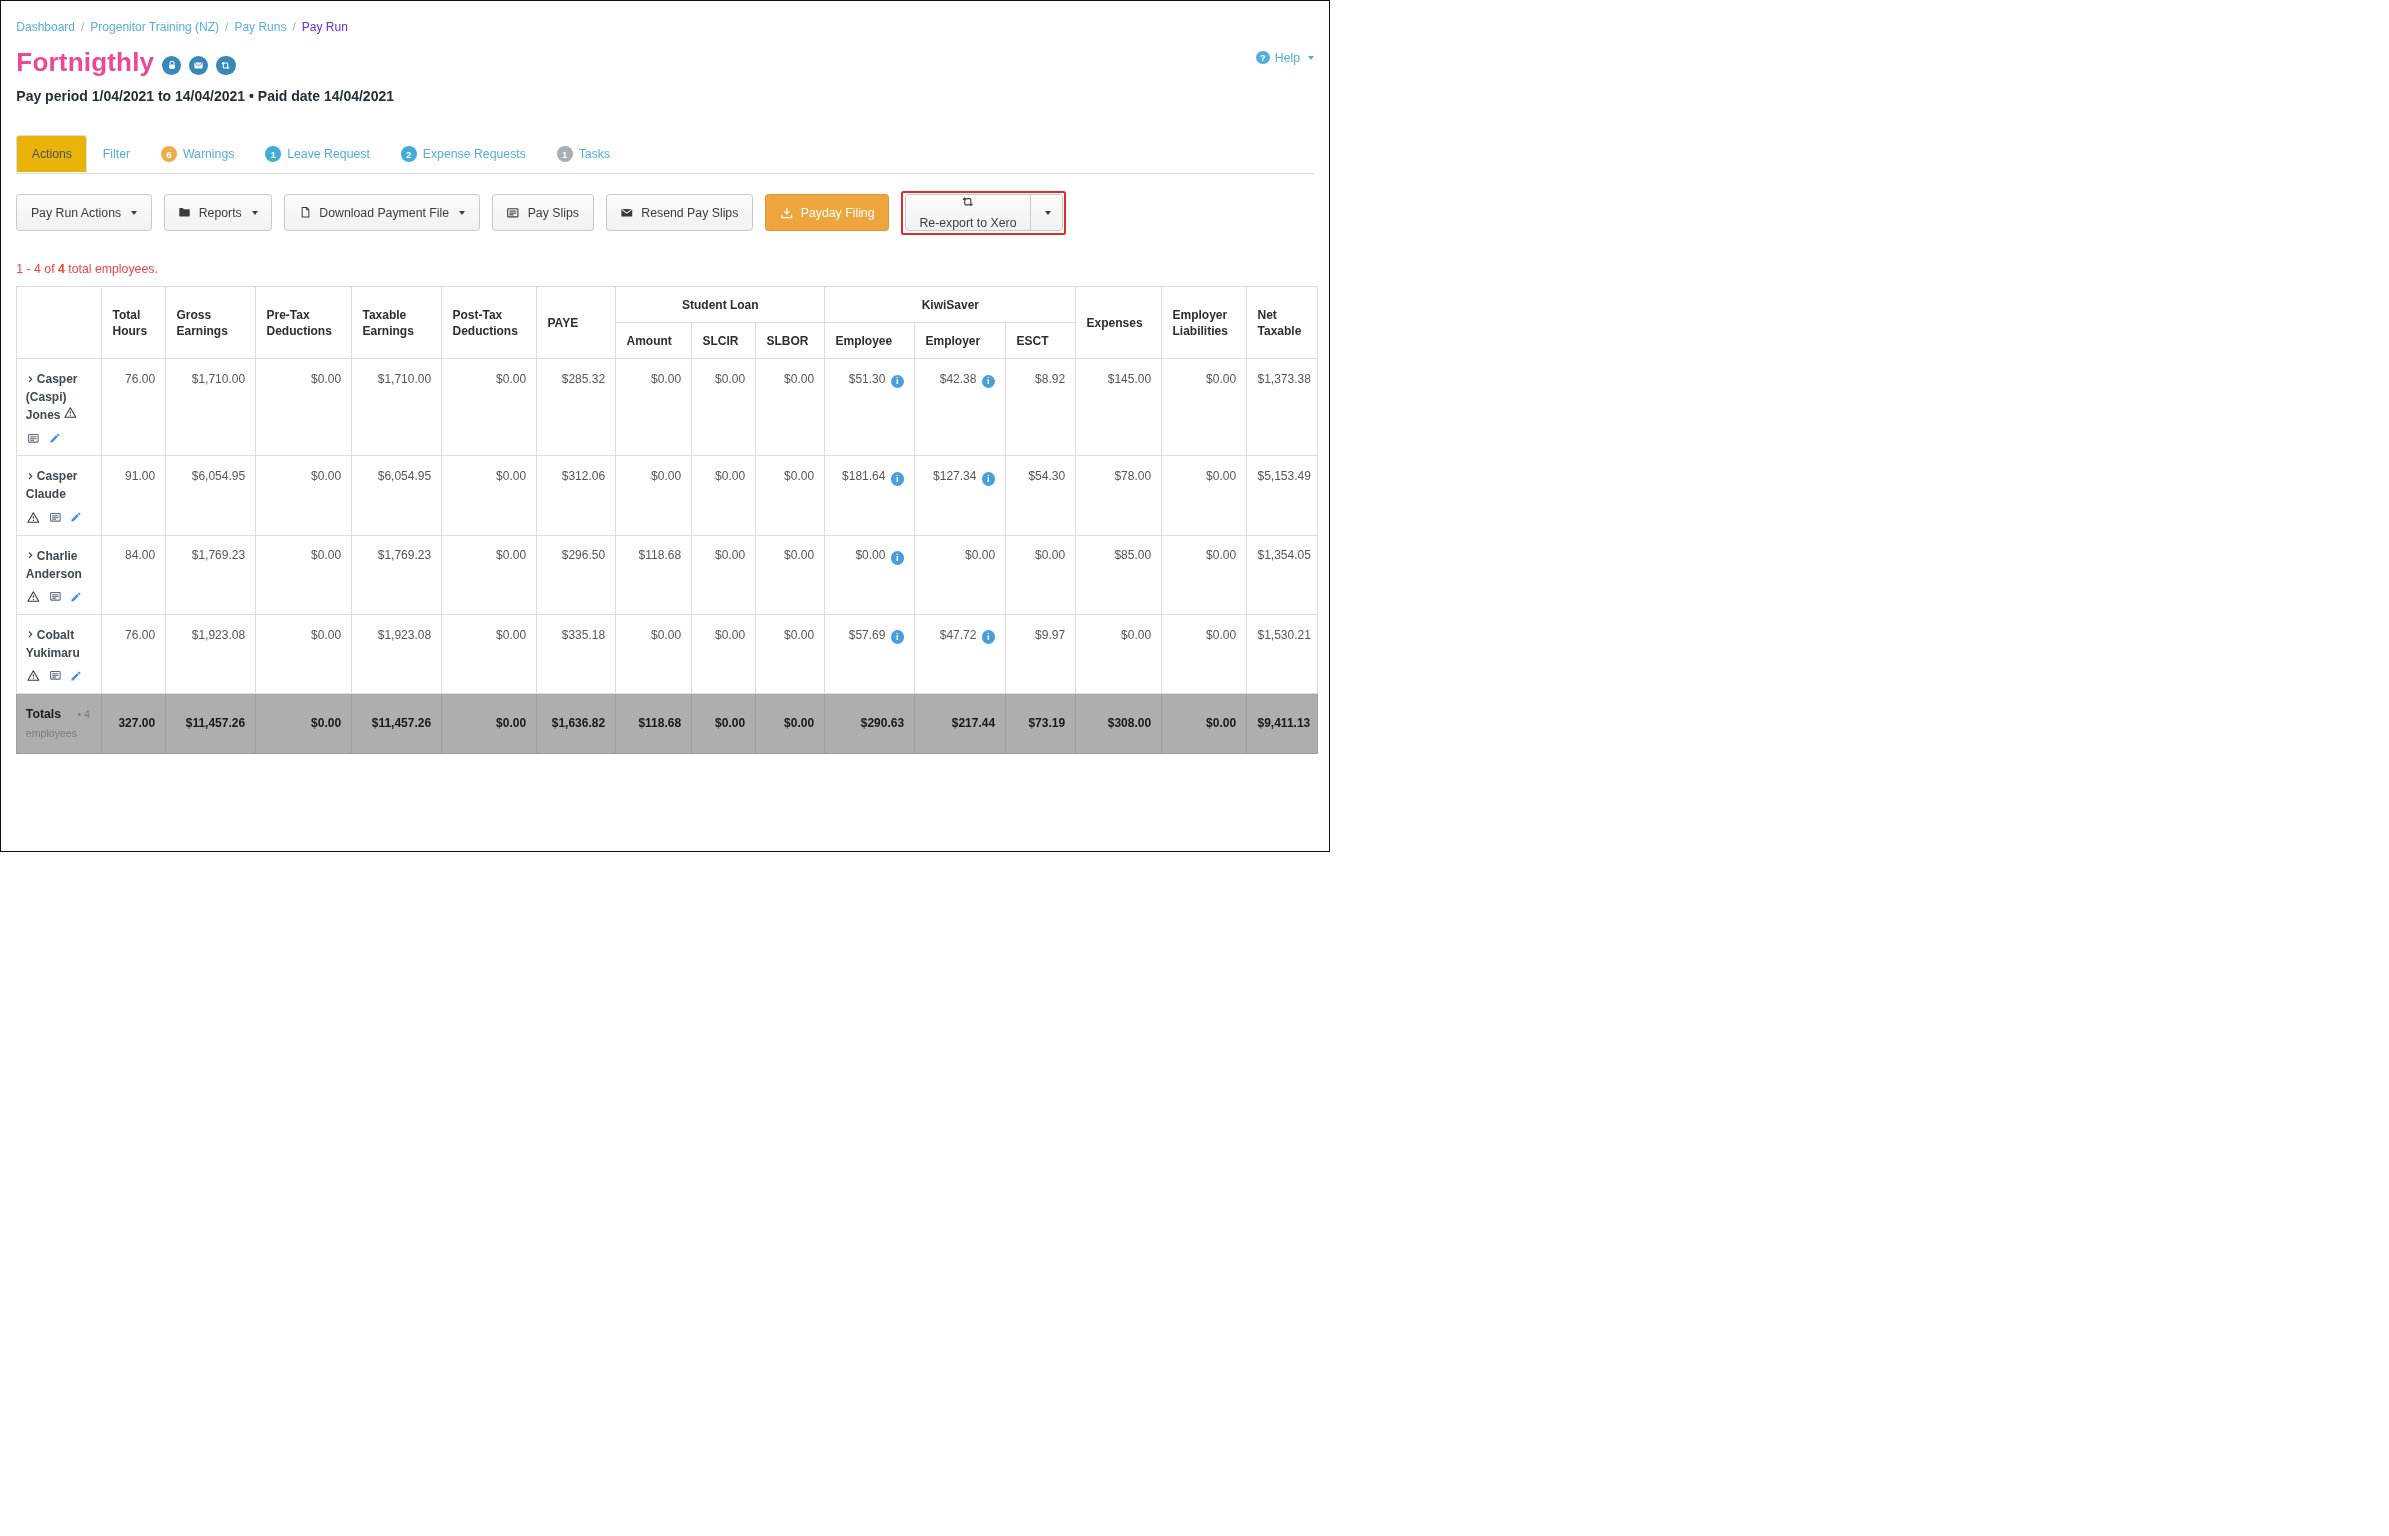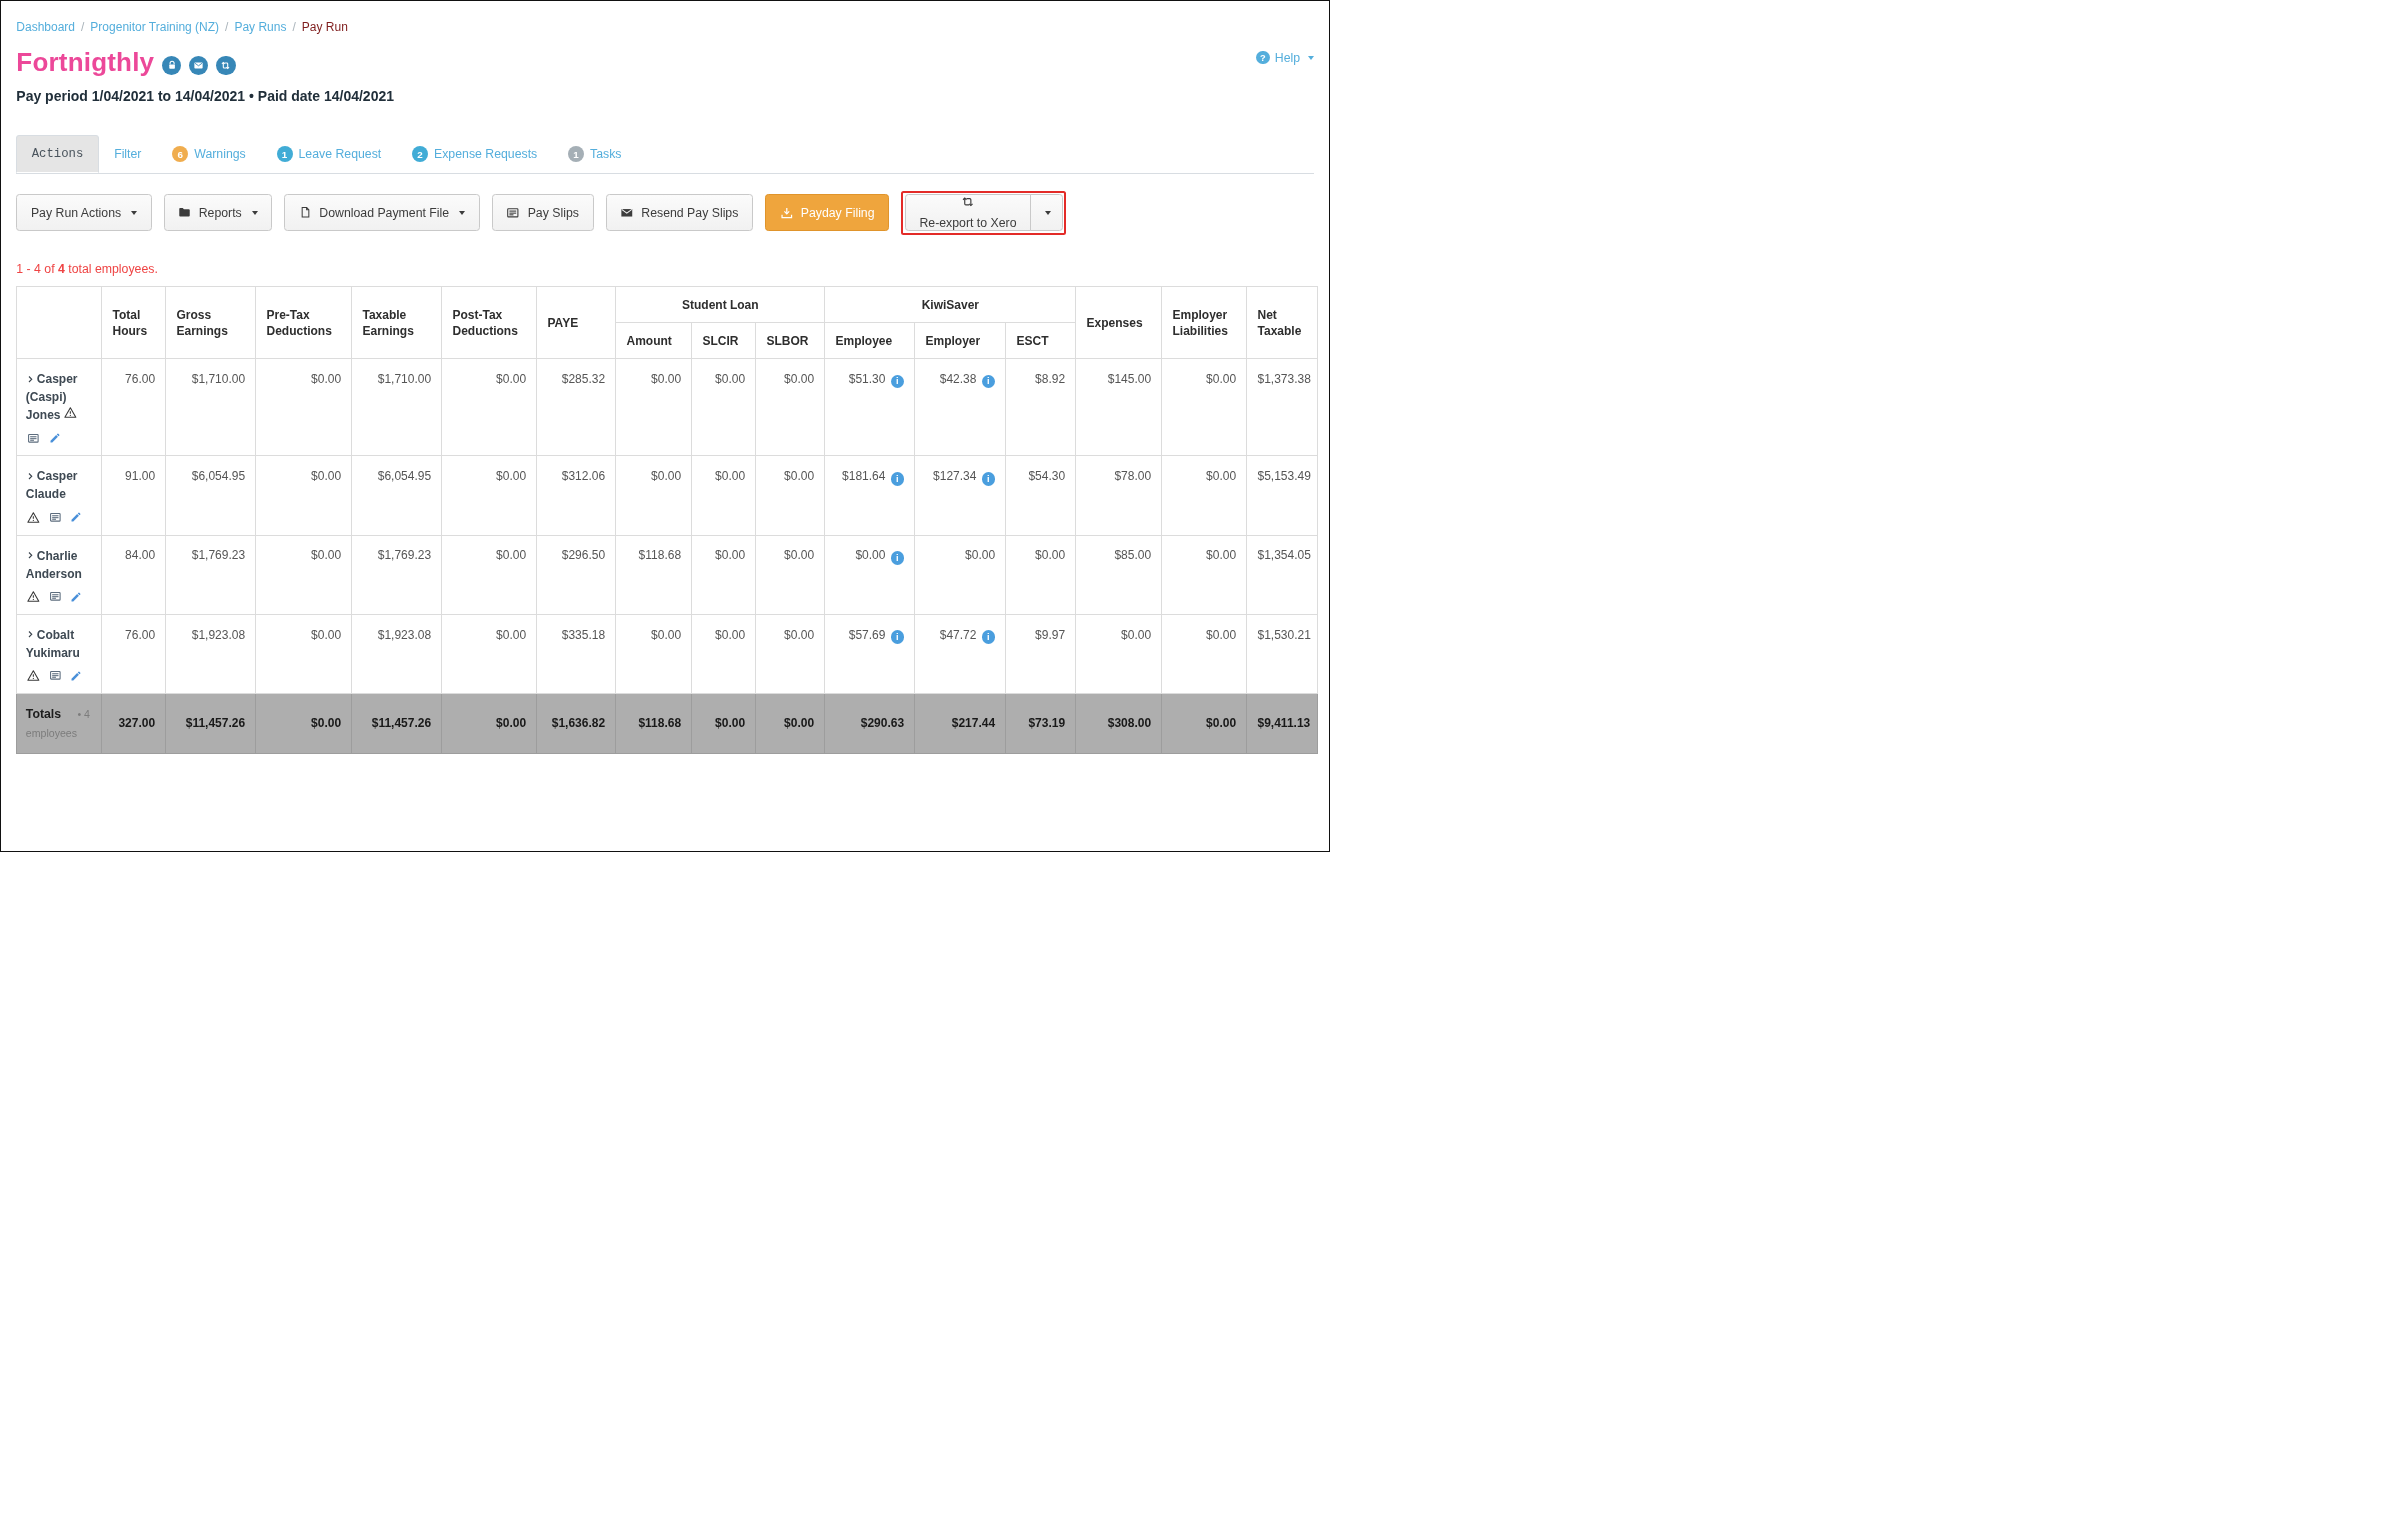--- a/index.html
+++ b/index.html
@@ -3,36 +3,36 @@
 <meta charset="utf-8">
 <style>
   * { box-sizing: border-box; }
   body { margin: 0; background: #fff; font-family: "Liberation Sans", "DejaVu Sans", sans-serif; }
   .page { width: 1330px; min-height: 852px; border: 1.7px solid #111; background: #fff; position: relative; padding-bottom: 51px; }
 
   
   .breadcrumb { padding: 18.7px 15.3px 3.4px; font-size: 12px; color: #9aa5ad; }
   .breadcrumb a { color: #54aedc; text-decoration: none; cursor: pointer; }
   .breadcrumb .sep { margin: 0 6px; color: #aab4bb; }
-  .breadcrumb .current { color: #7f1d1d; }
+  .breadcrumb .current { color: #6d28d9; }
 
   
   .header-row { display: flex; justify-content: space-between; align-items: flex-start; padding: 10.2px 15.3px 0; }
   .title-line { display: flex; align-items: center; gap: 7.6px; }
   h1.title { margin: 0; font-size: 26px; font-weight: bold; color: #ec4899; letter-spacing: 0.2px; }
   .circle-icon { width: 19.5px; height: 19.5px; border-radius: 50%; background: #3787b7; display: inline-flex; align-items: center; justify-content: center; cursor: pointer; margin-top: 5.1px; }
   .subtitle { margin-top: 10.2px; font-size: 14px; font-weight: bold; color: #212f3a; }
   .help { display: flex; align-items: center; gap: 5.1px; color: #54aedc; font-size: 12.3px; cursor: pointer; margin-top: 3.4px; }
   .help-q { width: 13.6px; height: 13.6px; border-radius: 50%; background: #54aedc; color: #fff; font-size: 9.3px; font-weight: bold; display: inline-flex; align-items: center; justify-content: center; }
   .caret { display: inline-block; width: 0; height: 0; border-left: 3.8px solid transparent; border-right: 3.8px solid transparent; border-top: 4.7px solid currentColor; margin-left: 2.5px; }
 
   
   .tabs { margin: 30.5px 15.3px 0; border-bottom: 0.8px solid #d8dde2; display: flex; }
   .tab { padding: 10.2px 14.4px; font-size: 12.3px; color: #54aedc; cursor: pointer; display: flex; align-items: center; gap: 6px; margin-bottom: -0.8px; border: 0.8px solid transparent; }
-  .tab.active { background: #e5e5e5; border: 0.8px solid #d8dde2; border-bottom: 0.8px solid #fff; border-radius: 3.4px 3.4px 0 0; color: #49535c; font-family: Liberation Mono, monospace; }
+  .tab.active { background: #eab308; border: 0.8px solid #d8dde2; border-bottom: 0.8px solid #fff; border-radius: 3.4px 3.4px 0 0; color: #49535c; }
   .badge { min-width: 16px; height: 16px; padding: 0 3.4px; border-radius: 50%; color: #fff; font-size: 9.8px; font-weight: bold; display: inline-flex; align-items: center; justify-content: center; }
   .badge-warn { background: #f0ad4e; }
   .badge-info { background: #41acd6; }
   .badge-gray { background: #a5afb6; }
 
   
   .toolbar { padding: 17px 15.3px 3.4px; display: flex; align-items: center; gap: 12px; flex-wrap: nowrap; }
   .btn { height: 37px; padding: 0 13.6px; background: linear-gradient(#fbfbfb, #f1f1f1); border: 0.8px solid #c9c9c9; border-radius: 3.4px; font-size: 12.3px; color: #3c3c3c; display: inline-flex; align-items: center; gap: 7.6px; cursor: pointer; font-family: inherit; white-space: nowrap; }
   .btn.orange { background: #efa53d; border-color: #e0942b; color: #fff; }
   .split { display: inline-flex; }

